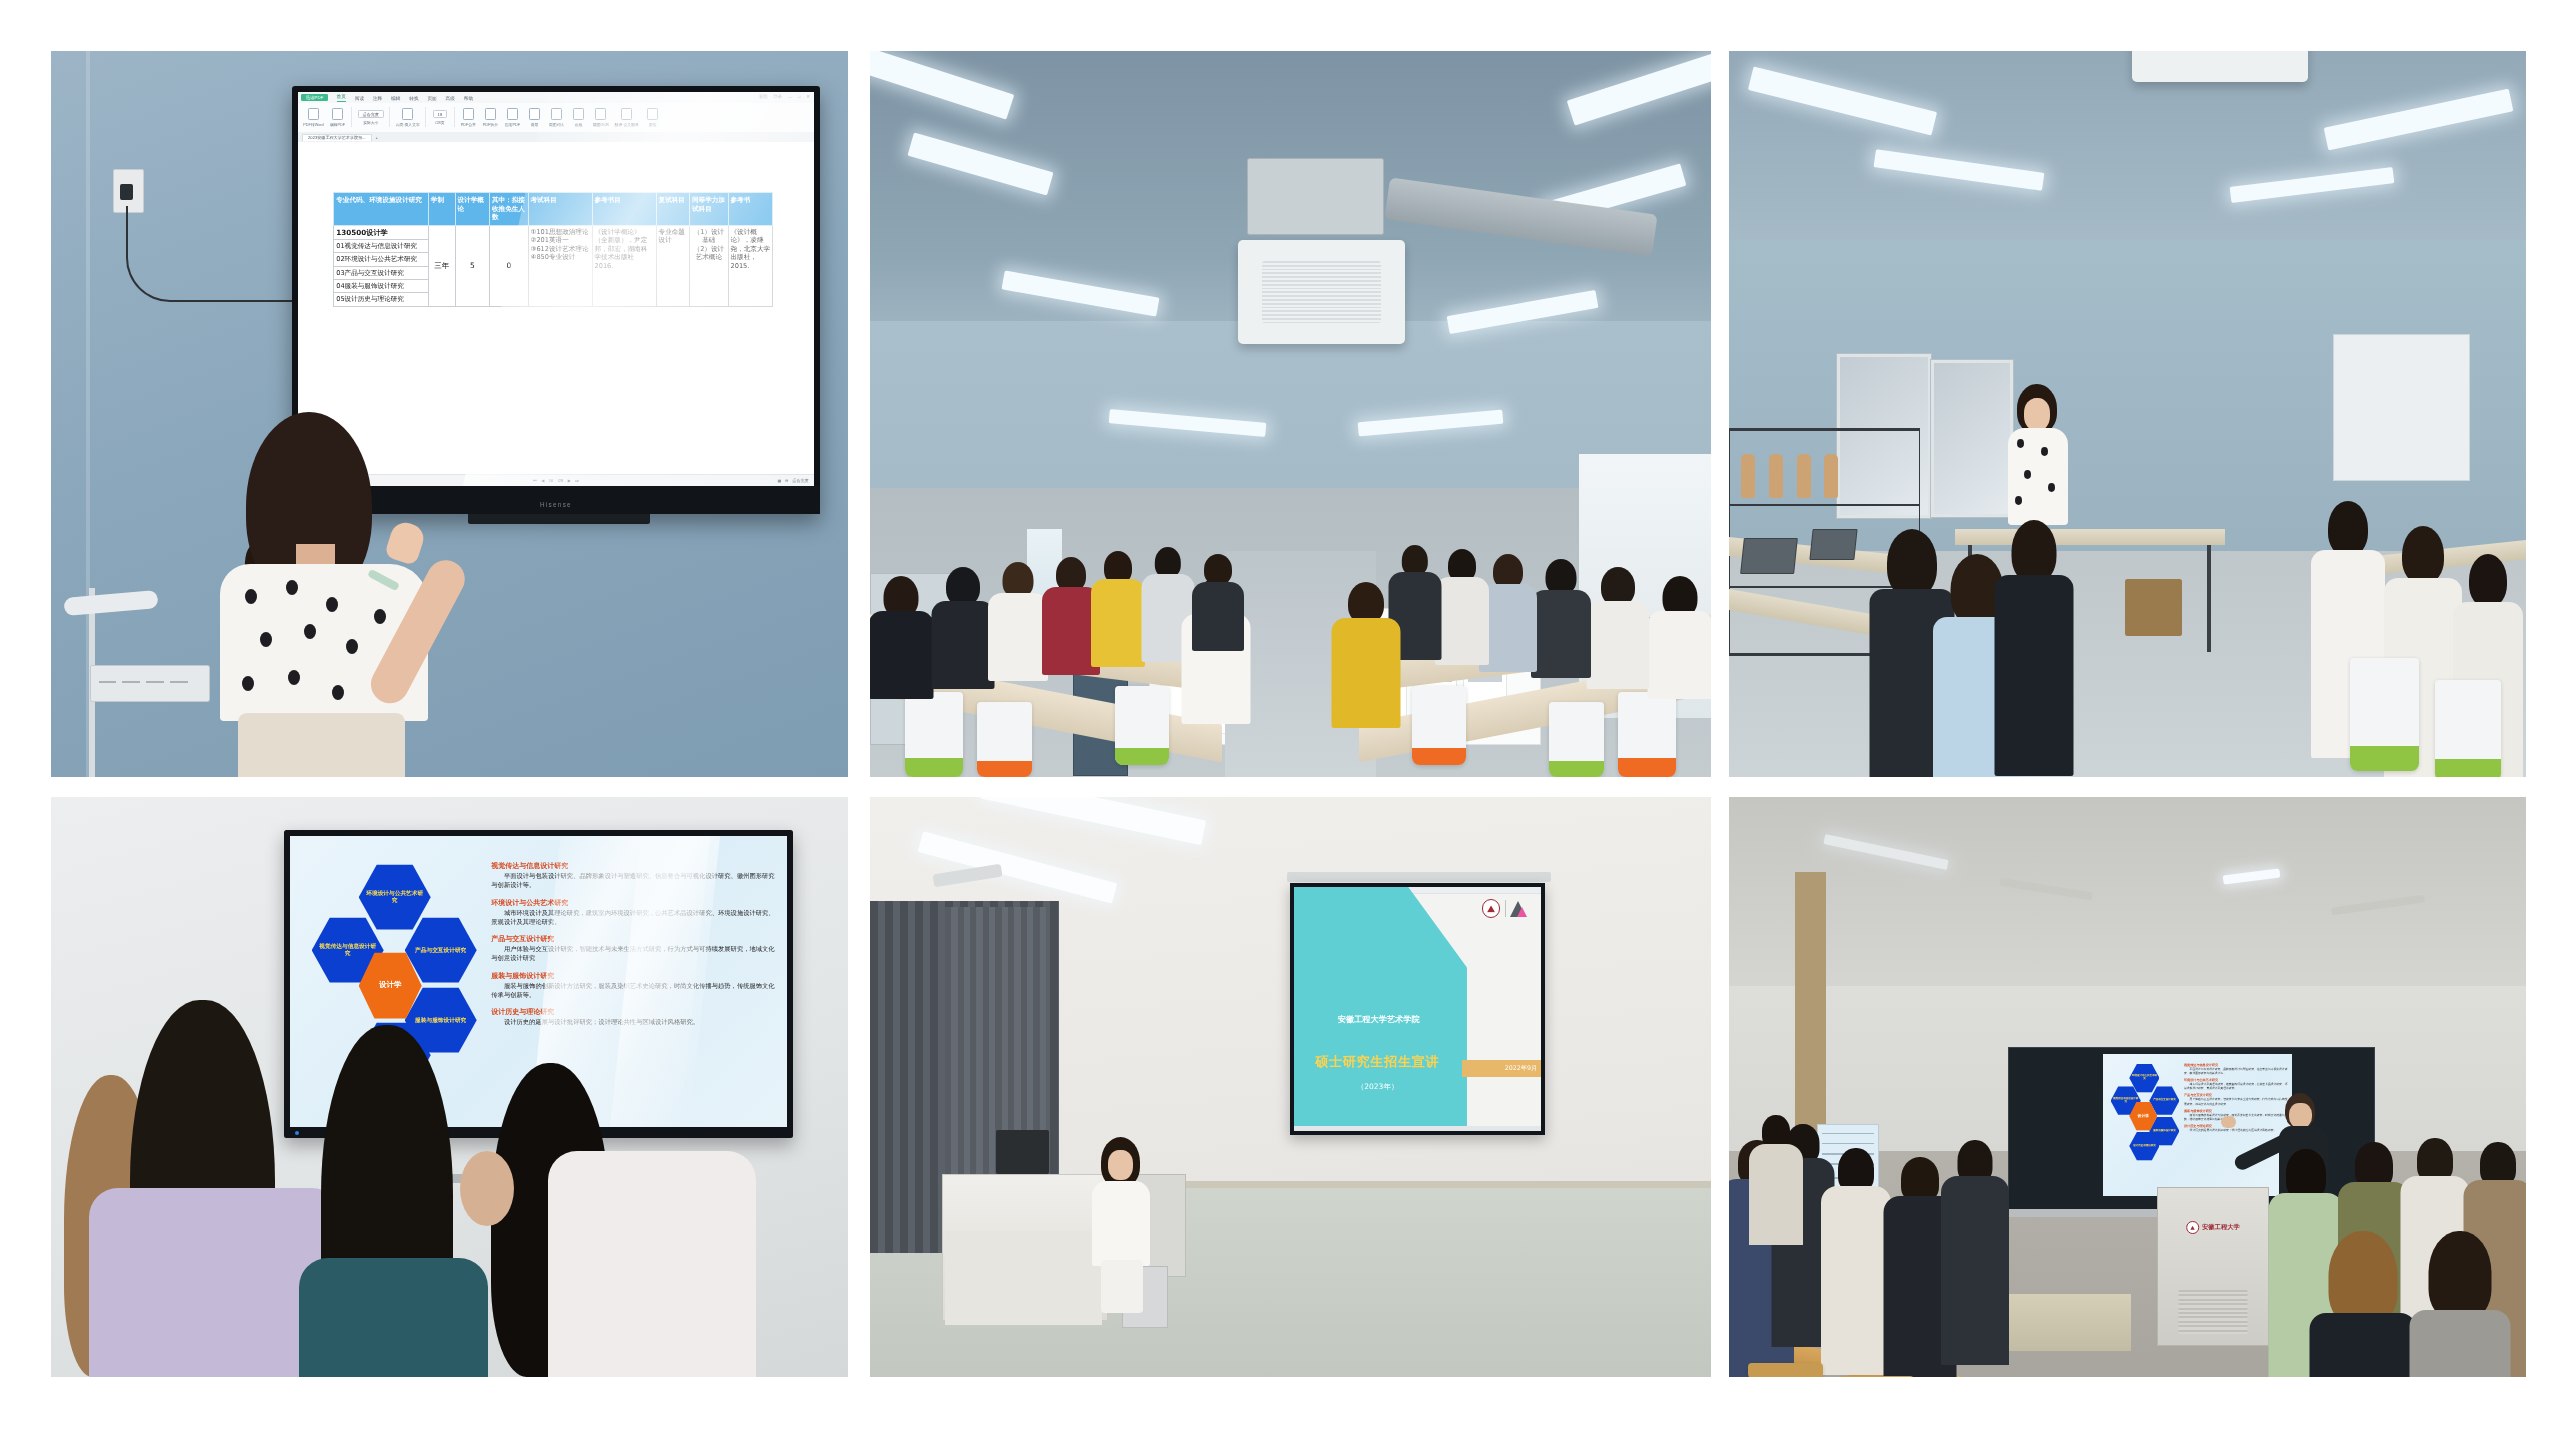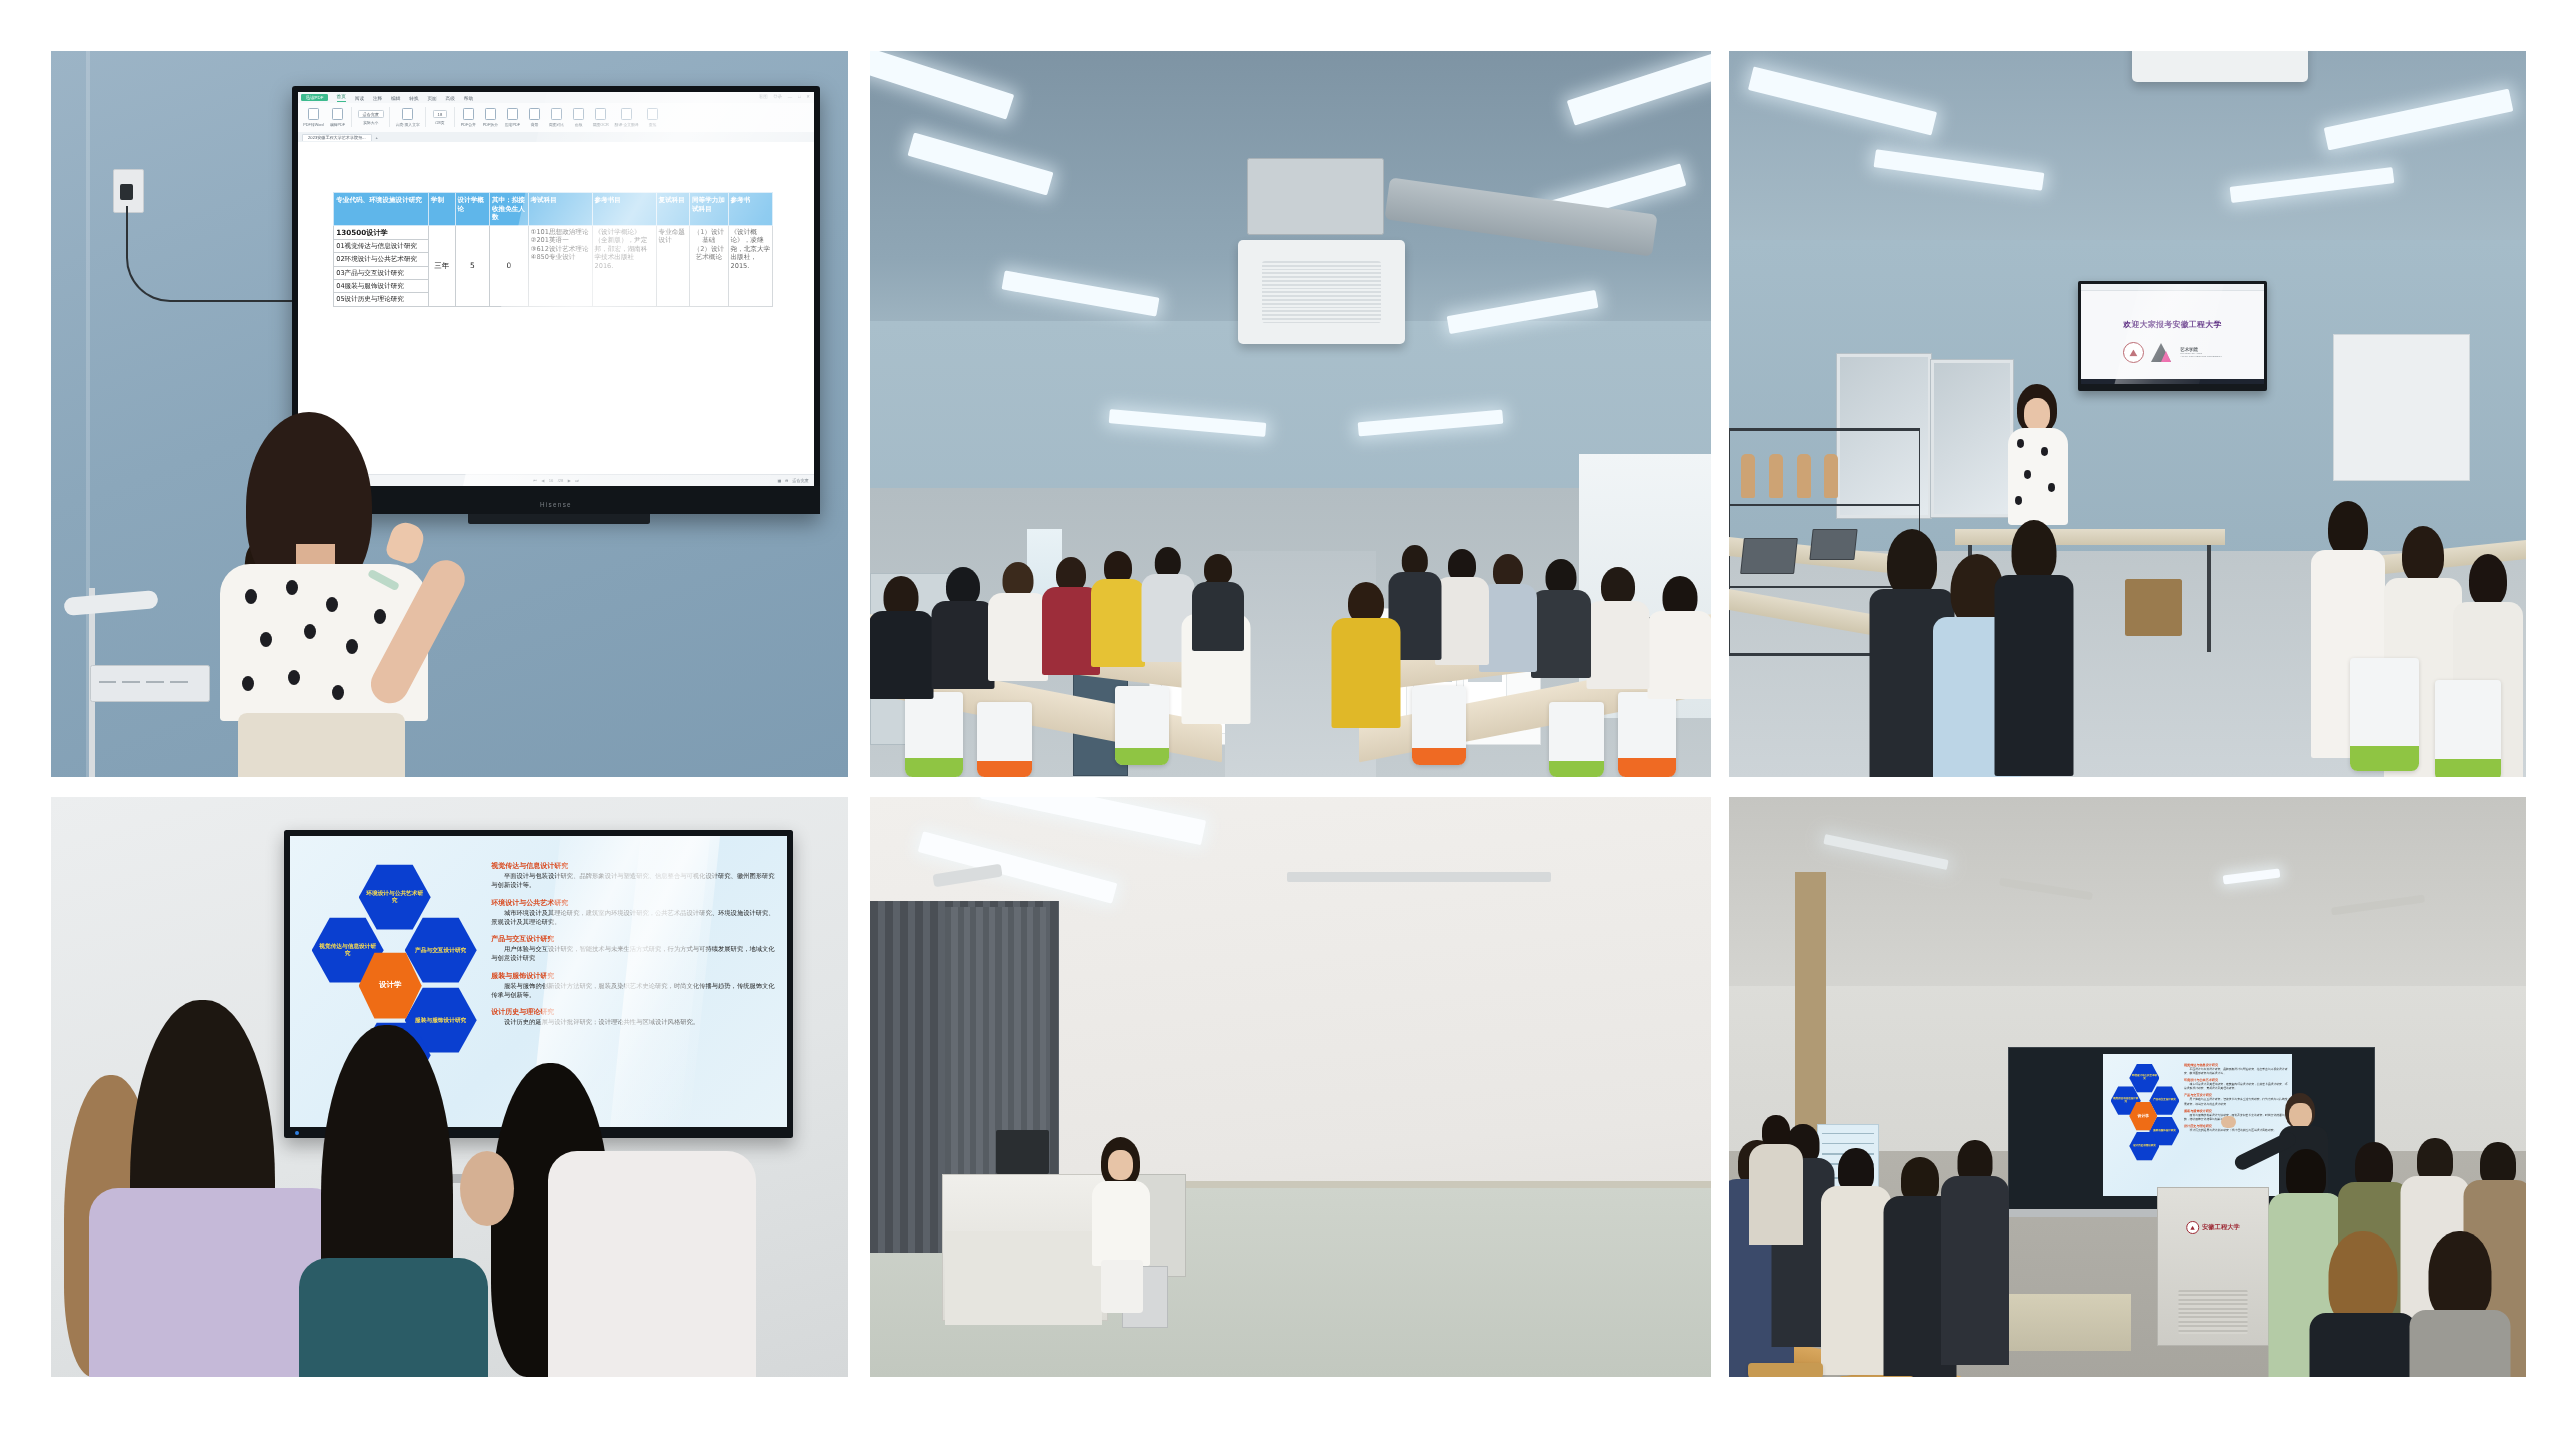--- a/index.html
+++ b/index.html
@@ -574,40 +574,20 @@
     <div class="p3-ceil"></div>
     <div class="p3-wall"></div>
     <div class="p3-floor"></div>
 
     <div class="p2-tube" style="left:19px;top:38px;width:189px;height:24px;transform:rotate(14deg)"></div>
     <div class="p2-tube" style="left:145px;top:110px;width:170px;height:17.6px;transform:rotate(8deg)"></div>
     <div class="p2-tube" style="right:12.6px;top:57px;width:189px;height:22.6px;transform:rotate(-12deg)"></div>
     <div class="p2-tube" style="right:132px;top:126px;width:164px;height:16.4px;transform:rotate(-7deg)"></div>
     <div class="p2-ac" style="left:403px;top:-12.6px;width:176px;height:44px;border-radius:0 0 5px 5px"></div>
 
-    <div class="p3-tv">
-      <div class="p3-tv-screen">
-        <div style="position:absolute;left:0;right:0;top:0;height:5.7px;background:#eef1f4;border-bottom:0.6px solid #dde2e6;"></div>
-        <div class="p3-slide-title">欢迎大家报考安徽工程大学</div>
-        <div class="p3-logos">
-          <span class="seal"></span>
-          <span class="artlogo">
-              <span class="tri"></span>
-              <span class="pink"></span>
-            </span>
-          <span class="artlogo-text">
-            <span style="font-size:4.4px;font-weight:bold;display:block">艺术学院</span>
-            <span style="display:block;font-size:2.5px;color:#7a8287">SCHOOL OF ARTS</span>
-            <span style="display:block;font-size:2.5px;color:#7a8287">ANHUI POLYTECHNIC UNIVERSITY</span>
-          </span>
-        </div>
-        <div style="position:absolute;left:0;right:0;bottom:0;height:5px;background:#1e2430;"></div>
-        <div class="glare" style="left:25%;top:-20%;width:45%;height:150%;transform:rotate(14deg);opacity:.5"></div>
-      </div>
-    </div>
 
     <div class="p3-whiteboard"></div>
     <div class="p3-cabinet" style="left:107px;top:302px;width:94px;height:164px">
         <span class="p3-cab-glass"></span>
       </div>
     <div class="p3-cabinet" style="left:201px;top:308px;width:82px;height:157px">
         <span class="p3-cab-glass"></span>
       </div>
     <div class="p3-rack">
       <i style="top:0"></i>
@@ -735,20 +715,43 @@
     <div class="p5-floor"></div>
 
     <div class="p5-tube" style="left:110px;top:0;width:226px;height:25px;transform:rotate(12deg)"></div>
     <div class="p5-tube" style="left:47px;top:60px;width:201px;height:21.4px;transform:rotate(15deg)"></div>
     <div class="p5-fan"></div>
 
     <div class="p5-curtain"></div>
     <div class="p5-curtain2"></div>
 
     <div class="p5-screen-roll"></div>
+    <div class="p5-screen">
+      <div class="p5-screen-inner">
+        <div class="titleslide">
+          <div style="position:absolute;left:0;right:0;top:0;height:6.3px;background:#eceff2;border-bottom:0.6px solid #dfe3e7"></div>
+          <div class="ts-teal"></div>
+          <div class="ts-logos" style="right:14px;top:12.6px">
+            <span class="seal" style="width:16.4px;height:16.4px"></span>
+            <span style="width:0.6px;height:16.4px;background:#c0c4c7"></span>
+            <span class="artlogo" style="width:17.6px;height:16.4px">
+                <span class="tri" style="border-left-width:8.8px;border-right-width:8.8px;border-bottom-width:16.4px"></span>
+                <span class="pink" style="left:7.5px;border-left-width:5px;border-right-width:5px;border-bottom-width:10px"></span>
+              </span>
+          </div>
+          <div class="ts-line1" style="left:44px;top:52%;font-size:8.2px">安徽工程大学艺术学院</div>
+          <div class="ts-line2" style="left:21.4px;top:68%;font-size:13.2px;letter-spacing:0.6px">硕士研究生招生宣讲</div>
+          <div class="ts-line3" style="left:63px;top:80%;font-size:7.5px">（2023年）</div>
+          <div class="ts-datebar" style="right:0;top:71%;width:75px;height:16.4px">
+            <span class="ts-date" style="font-size:6.3px">2022年9月</span>
+          </div>
+          <div style="position:absolute;left:0;right:0;bottom:0;height:5.7px;background:#e4e7ea"></div>
+        </div>
+      </div>
+    </div>
 
     <div class="p5-cab"></div>
     <div class="p5-monitor"></div>
     <div class="p5-desk"></div>
     <div class="p5-desk-front"></div>
     <div class="p5-chair"></div>
     <div class="p5-stool"></div>
     <div class="p5-person">
       <div style="position:absolute;left:14px;top:0;width:39px;height:50px;background:#221810;border-radius:50% 50% 40% 40%"></div>
       <div style="position:absolute;left:21.4px;top:12.6px;width:25px;height:30px;background:#e7c4a7;border-radius:44%"></div>

